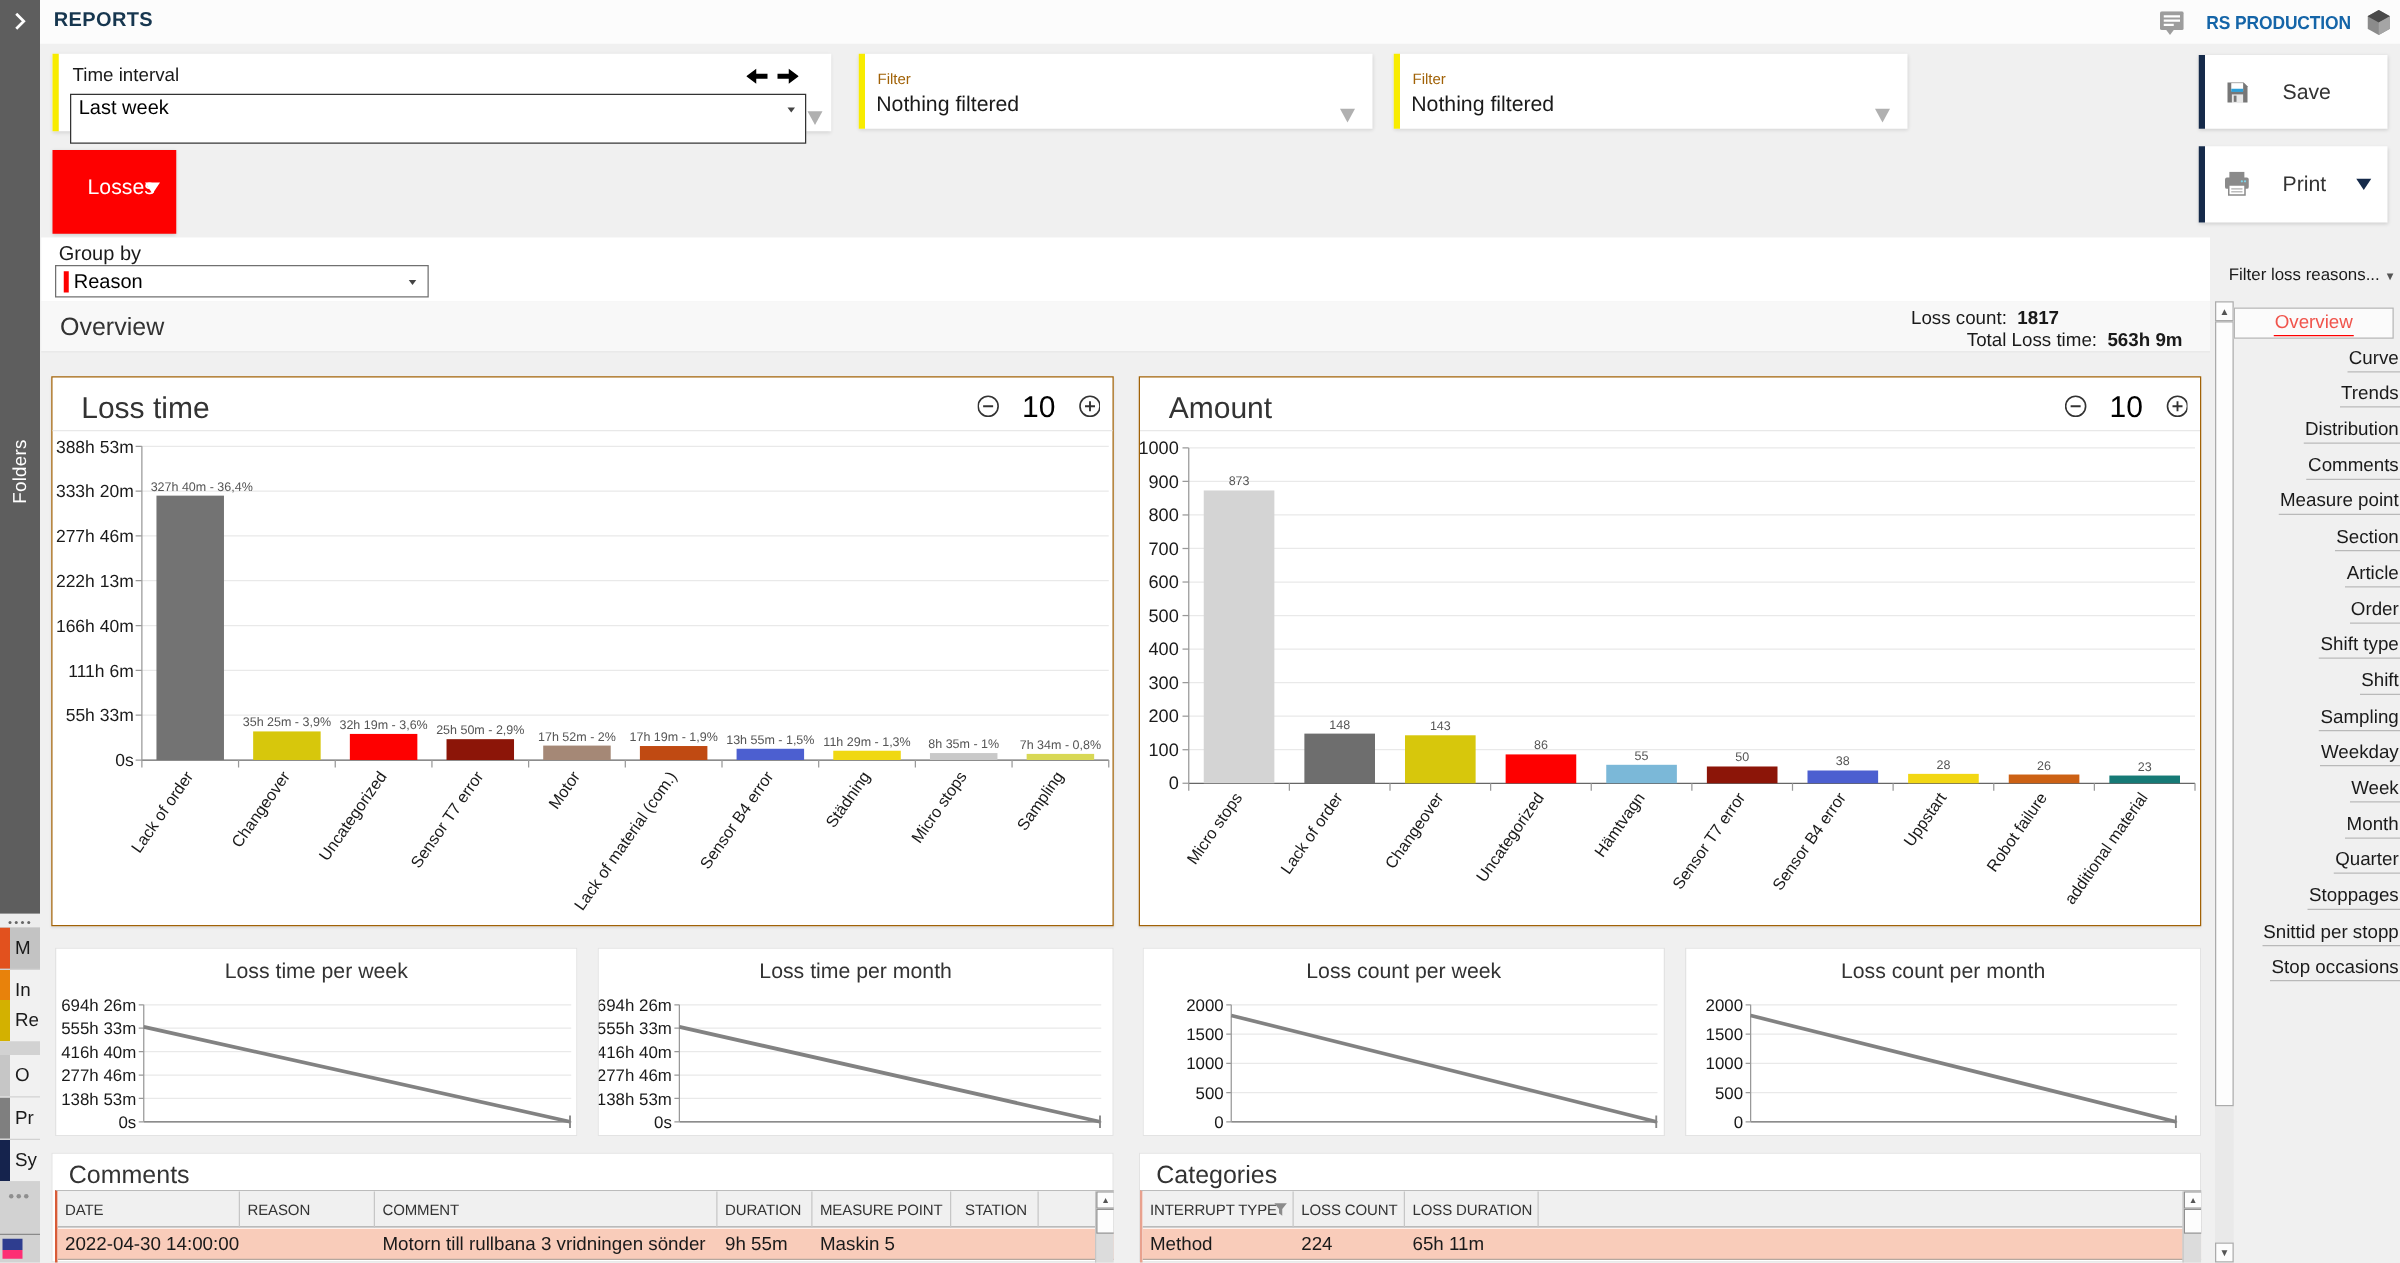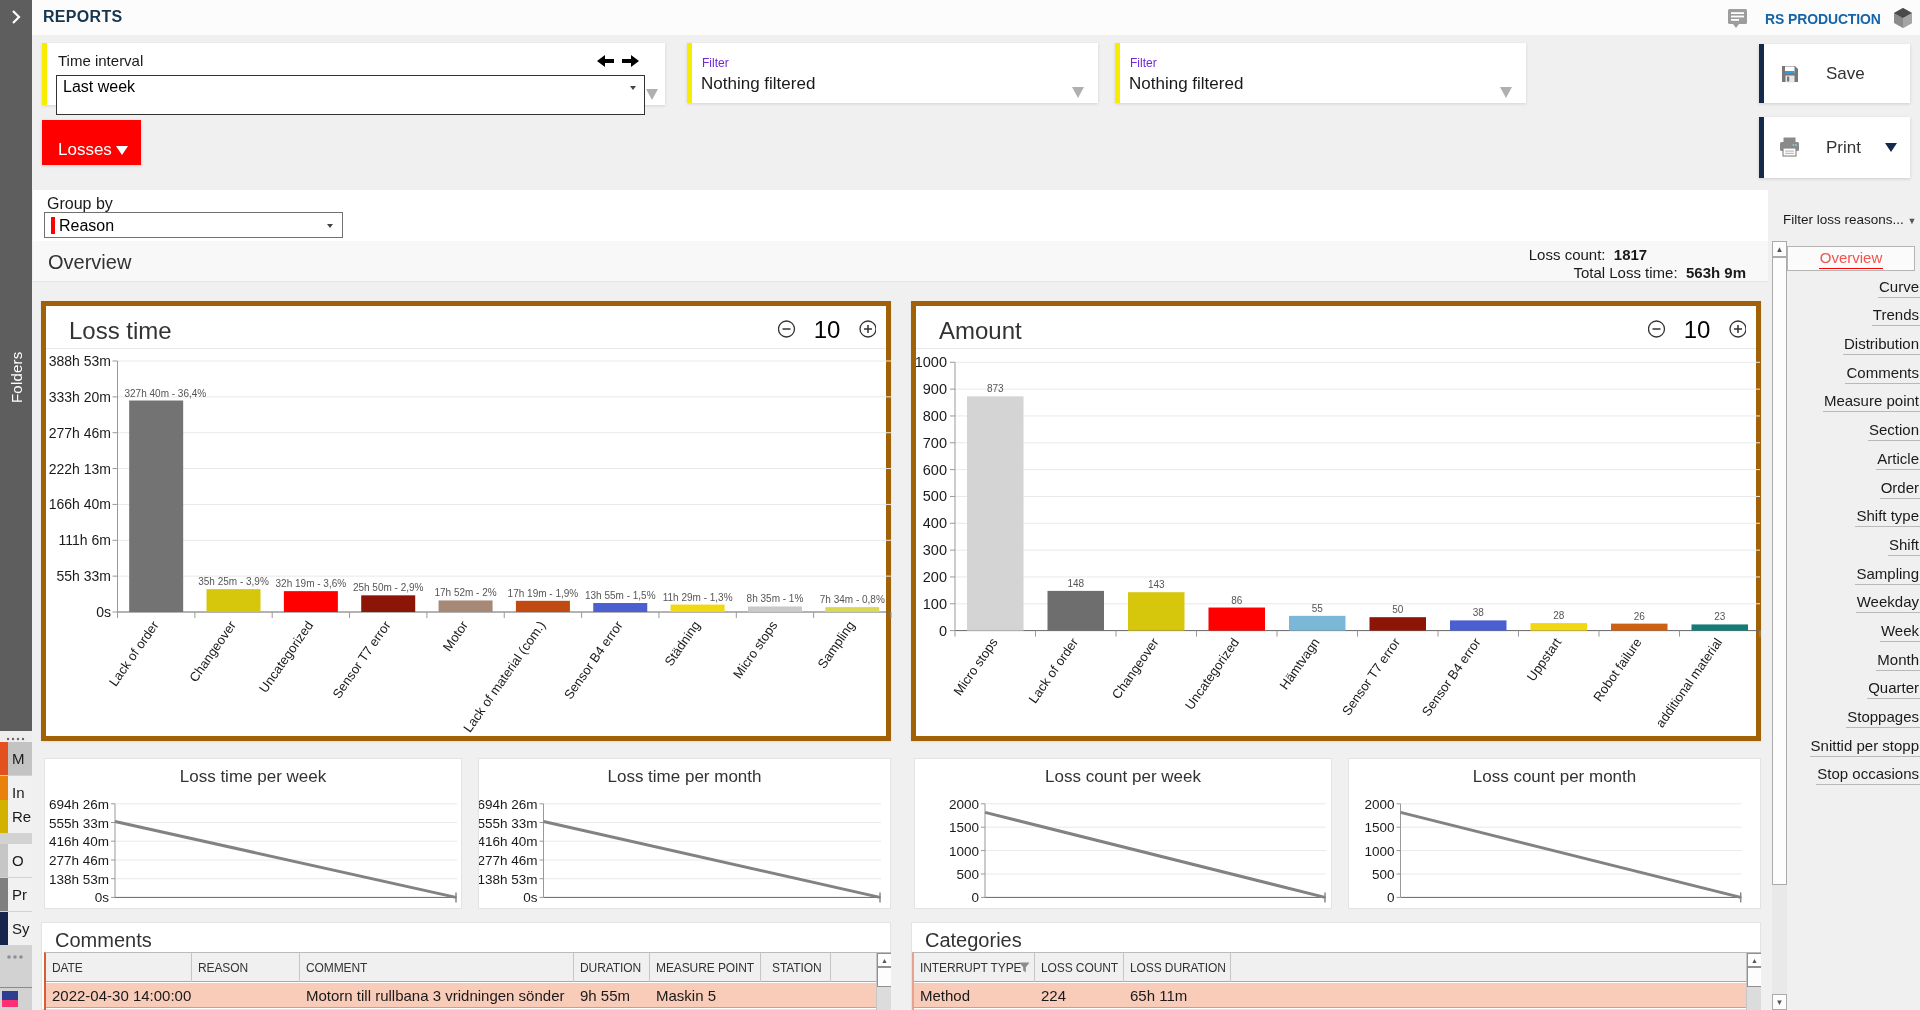--- a/index.html
+++ b/index.html
@@ -23,26 +23,26 @@
 #topbar { left:32px; top:0; width:1888px; height:35px; background:#fcfcfc; }
 #reports { left:43px; top:8px; font-size:16px; font-weight:bold; color:#16364f; letter-spacing:0.3px; }
 #rsprod { left:1765px; top:10px; font-size:15px; font-weight:bold; color:#1565a8; letter-spacing:-0.1px; transform:scaleX(0.93); transform-origin:left; }
 
 
 .ypanel { background:#fff; border-left:5px solid #f8ec00; box-shadow:0 1px 3px rgba(0,0,0,0.12); }
 #tipanel { left:42px; top:43px; width:623px; height:62px; }
 #tipanel .lbl { position:absolute; left:11px; top:9px; font-size:15px; color:#1a1a1a; }
 #fpanel1 { left:687px; top:43px; width:411px; height:60px; }
 #fpanel2 { left:1115px; top:43px; width:411px; height:60px; }
-.flbl { position:absolute; left:10px; top:13px; font-size:12px; color:#6d28d9; }
+.flbl { position:absolute; left:10px; top:13px; font-size:12px; color:#a16207; }
 .fval { position:absolute; left:9px; top:31px; font-size:17px; color:#1a1a1a; }
 .gtri { position:absolute; width:0; height:0; border-left:6px solid transparent; border-right:6px solid transparent; border-top:11px solid #b0b0b0; }
 .seltri { position:absolute; width:0; height:0; border-left:3.5px solid transparent; border-right:3.5px solid transparent; border-top:4.5px solid #444; }
 #tisel { position:absolute; left:9px; top:32px; width:589px; height:40px; border:1px solid #333; background:#fff; font-size:16px; color:#000; line-height:22px; padding-left:6px; }
-#losses { left:42px; top:120px; width:99px; height:45px; background:#fe0000; color:#fff; font-size:17px; line-height:59px; text-align:left; padding-left:16px; box-shadow:0 1px 3px rgba(0,0,0,0.15); }
+#losses { left:42px; top:120px; width:99px; height:67px; background:#fe0000; color:#fff; font-size:17px; line-height:59px; text-align:left; padding-left:28px; box-shadow:0 1px 3px rgba(0,0,0,0.15); }
 #losses .tri { position:absolute; right:13px; top:26px; width:0; height:0; border-left:6px solid transparent; border-right:6px solid transparent; border-top:9px solid #fff; }
 
 
 .sbtn { background:#fff; border-left:5px solid #152a4a; box-shadow:0 1px 3px rgba(0,0,0,0.15); }
 #savebtn { left:1759px; top:44px; width:151px; height:59px; }
 #printbtn { left:1759px; top:117px; width:151px; height:61px;padding-left:24px; }
 .sbtn .txt { position:absolute; left:62px; top:50%; transform:translateY(-50%); font-size:17px; color:#333; }
 
 
 #gband { left:33px; top:190px; width:1735px; height:51px; background:#fff; }
@@ -51,21 +51,21 @@
 #gbsel .red { position:absolute; left:6px; top:4px; width:4px; height:17px; background:#fe0000; }
 #gbsel .t { position:absolute; left:14px; top:4px; font-size:16px; color:#000; }
 
 
 #ovstrip { left:33px; top:241px; width:1735px; height:41px; background:#f8f8f8; border-bottom:1px solid #e3e3e3; }
 #ovtitle { left:48px; top:251px; font-size:20px; color:#333; }
 #lcline1 { left:1430px; top:246px; width:316px; font-size:15px; color:#1a1a1a; text-align:center; }
 #lcline2 { left:1430px; top:264px; width:316px; font-size:15px; color:#1a1a1a; text-align:right; }
 
 
-.panel { background:#fff; border:5px solid #a16207; box-shadow:0 1px 2px rgba(0,0,0,0.08); }
+.panel { background:#fff; border:1px solid #a16207; box-shadow:0 1px 2px rgba(0,0,0,0.08); }
 #lt-panel { left:41px; top:301px; width:850px; height:440px; }
 #am-panel { left:911px; top:301px; width:850px; height:440px; }
 .ptitle { position:absolute; left:23px; top:11px; font-size:24px; color:#333; }
 .phead { position:absolute; left:0; top:0; width:100%; height:43px; border-bottom:1px solid #e8e8e8; }
 .zoomctl { position:absolute; top:9px; right:10px; width:98px; height:26px; }
 .small-panel { background:#fff; border:1px solid #e3e3e3; }
 #p1 { left:44px; top:758px; width:418px; height:151px; }
 #p2 { left:478px; top:758px; width:413px; height:151px; }
 #p3 { left:914px; top:758px; width:418px; height:151px; }
 #p4 { left:1348px; top:758px; width:413px; height:151px; }

